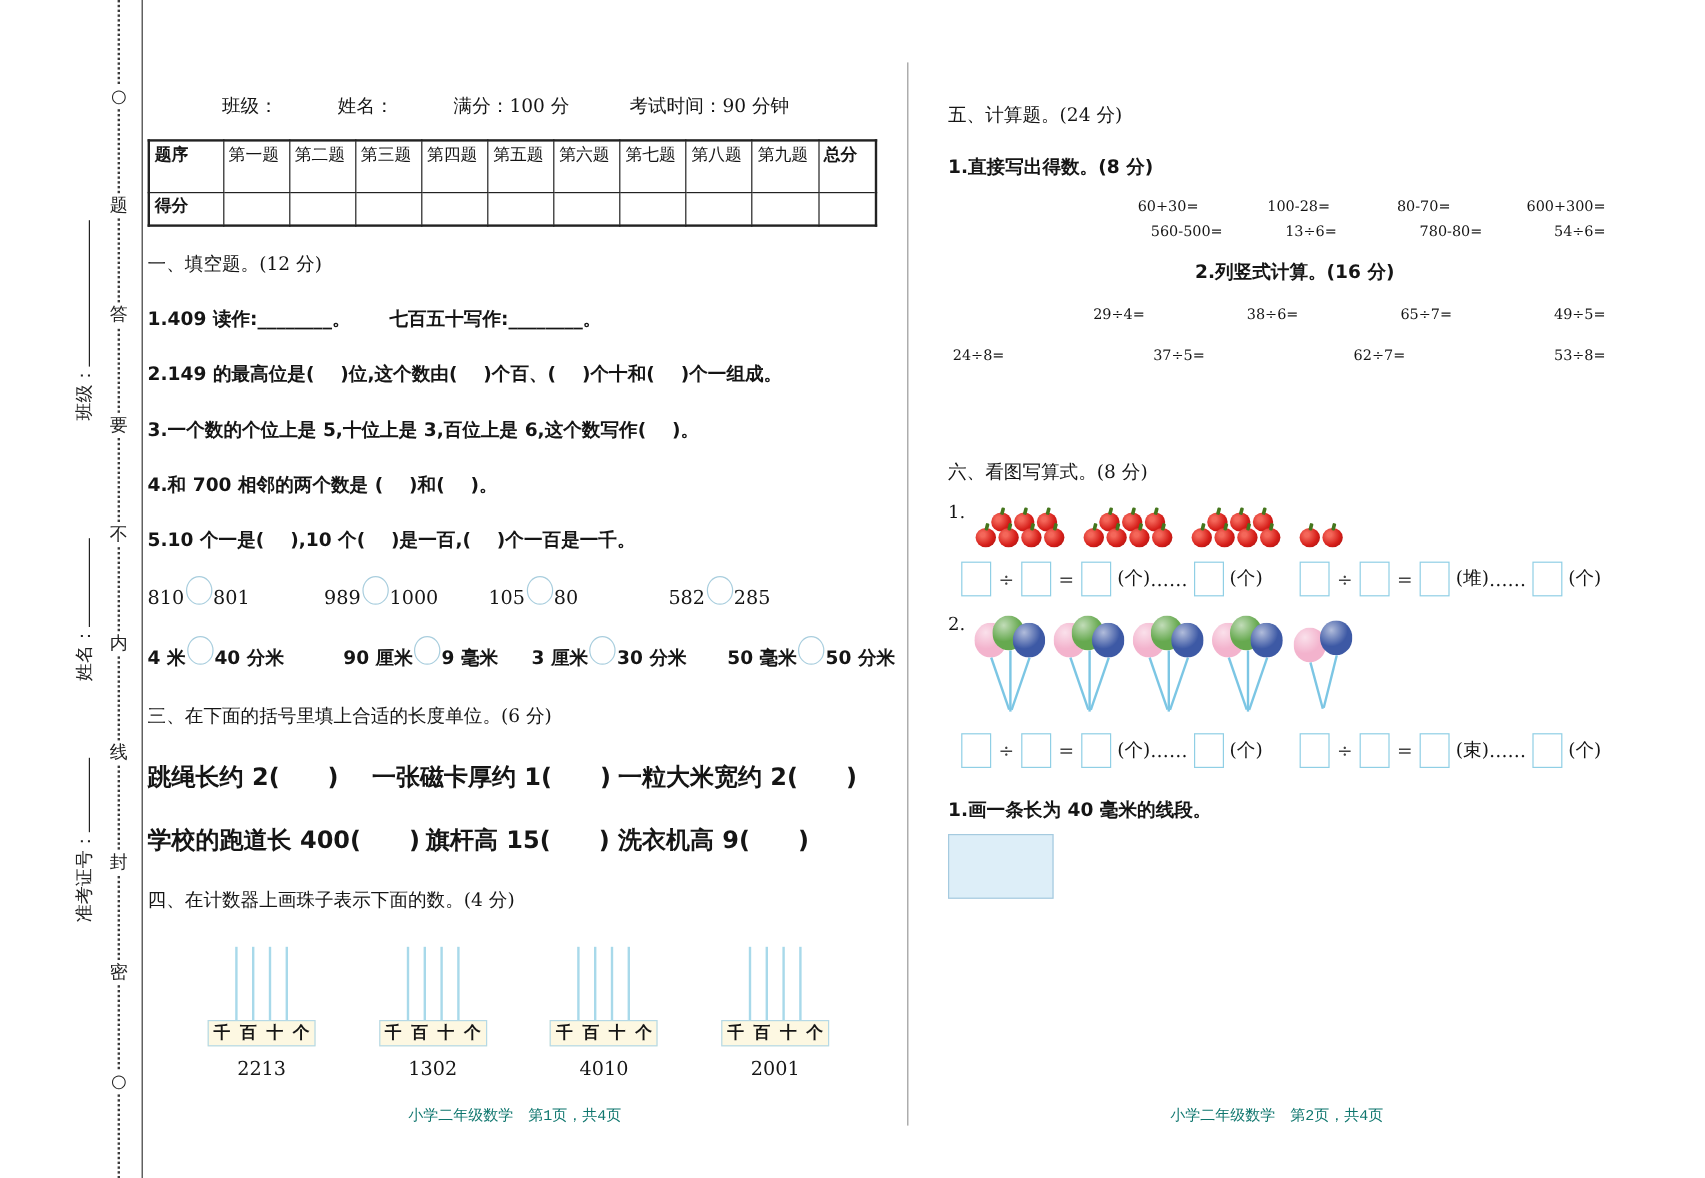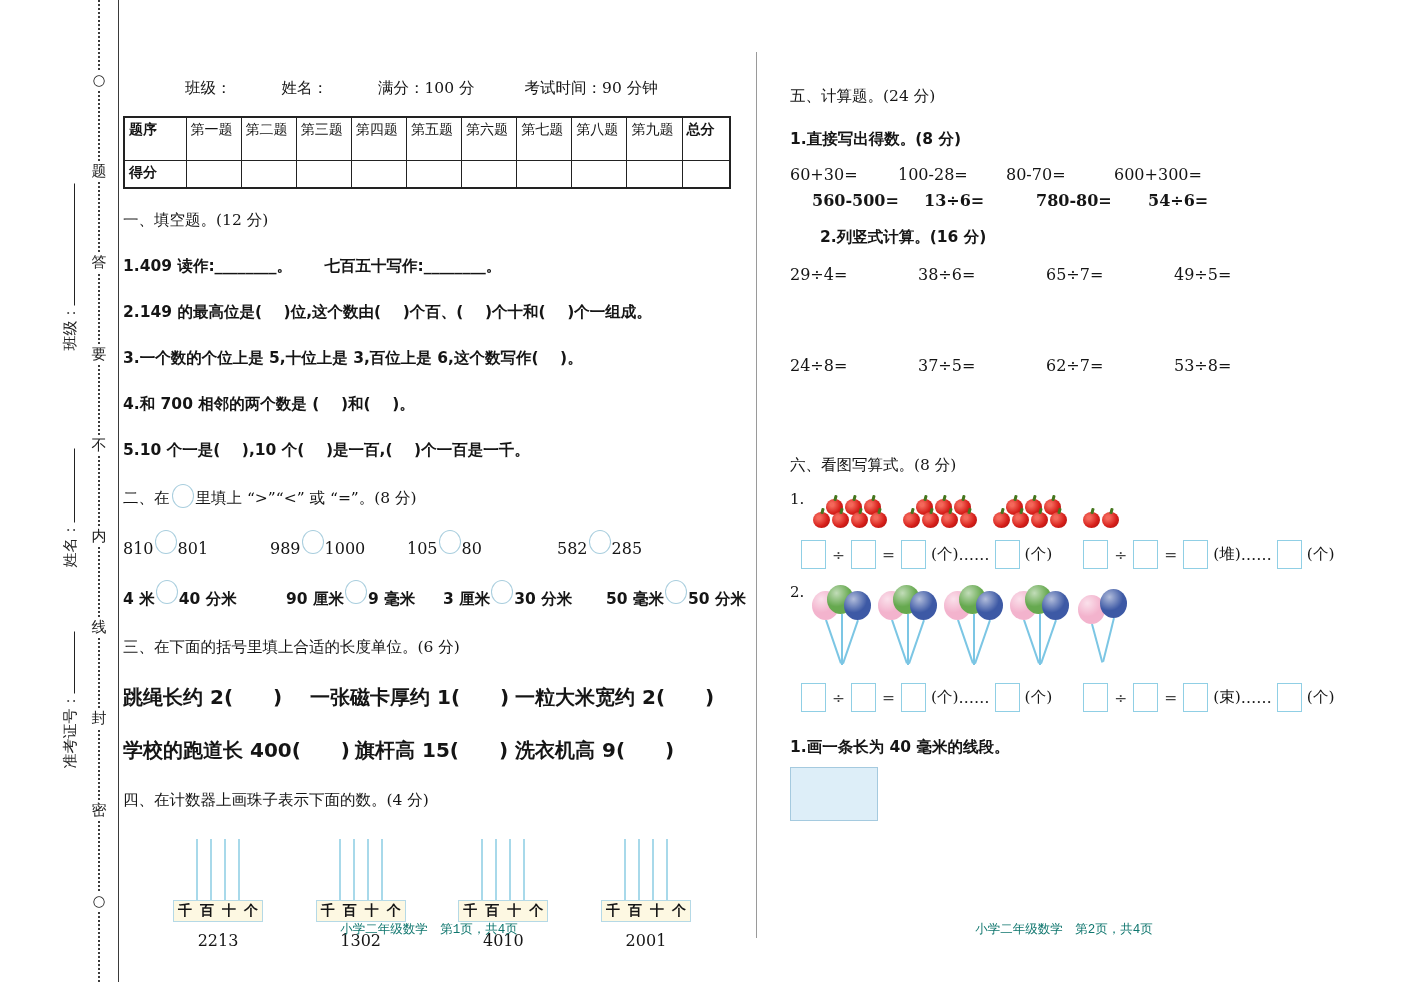--- a/index.html
+++ b/index.html
@@ -58,24 +58,24 @@
     display:flex; align-items:center; justify-content:center; margin-top:-1px; }
   .cbase span { font-weight:700; font-size:14px; letter-spacing:8px; margin-right:-8px; }
   .cnum { font-family:"DejaVu Serif","Liberation Serif",serif; font-size:16px; margin-top:9px; }
 
   .page-footer { position:absolute; top:921px; text-align:center; font-size:12.5px;
     font-family:Liberation Mono, monospace; color:#0f766e; }
   .page-footer.f1 { left:123px; width:612px; }
   .page-footer.f2 { left:790px; width:548px; }
 
   
-  .calc-row { display:flex; font-size:16px; margin-top:15px; }
+  .calc-row { display:flex; font-size:12px; margin-top:15px;justify-content:flex-end; }
   .calc-row span { flex:none; }
   .mr1 span { width:108px; } .mr1 span:last-child { width:auto; }
-  .mr2 { margin-left:22px;font-weight:bold; } .mr2 span { width:112px; } .mr2 span:last-child { width:auto; }
+  .mr2 { margin-left:22px; } .mr2 span { width:112px; } .mr2 span:last-child { width:auto; }
   .vr span { width:128px; } .vr span:last-child { width:auto; }
 
   .eq-row { display:flex; align-items:center; margin-top:12px; margin-left:6px;
     font-family:"DejaVu Serif","Liberation Serif",serif; font-size:15.5px; }
   .bx { width:25px; height:29px; border:1.5px solid #90cfe5; background:#fff; flex:none; margin:0 5px; }
   .eq-row .gap { width:26px; flex:none; }
   .eq-row .sign { color:#444; margin:0 1px; }
 
   .pics-row { display:flex; align-items:flex-end; margin-top:8px; }
   .item-no { font-family:"DejaVu Serif","Liberation Serif",serif; font-size:15px;
@@ -199,23 +199,20 @@
   </tbody>
     </table>
 
   <div class="sec-title serif">一、填空题。(12 分)</div>
   <div class="qline q pre">1.409 读作:________。      七百五十写作:________。</div>
   <div class="qline q pre">2.149 的最高位是(    )位,这个数由(    )个百、(    )个十和(    )个一组成。</div>
   <div class="qline q pre">3.一个数的个位上是 5,十位上是 3,百位上是 6,这个数写作(    )。</div>
   <div class="qline q pre">4.和 700 相邻的两个数是 (    )和(    )。</div>
   <div class="qline q pre">5.10 个一是(    ),10 个(    )是一百,(    )个一百是一千。</div>
 
-  <div class="sec-title serif" style="margin-top:26px;">
-    <span>二、在</span><span class="cmp-circle inline-title"></span><span>里填上 “&gt;”“&lt;” 或 “=”。(8 分)</span>
-  </div>
 
   <div class="cmp-row serif">
     <span class="cmp-item" style="width:147px;"><span>810</span><span class="cmp-circle"></span><span>801</span></span>
     <span class="cmp-item" style="width:137px;"><span>989</span><span class="cmp-circle"></span><span>1000</span></span>
     <span class="cmp-item" style="width:150px;"><span>105</span><span class="cmp-circle"></span><span>80</span></span>
     <span class="cmp-item"><span>582</span><span class="cmp-circle"></span><span>285</span></span>
   </div>
 
   <div class="cmp-row q" style="font-size:15.5px;">
     <span class="cmp-item" style="width:163px;"><span>4 米</span><span class="cmp-circle"></span><span>40 分米</span></span>
@@ -302,29 +299,29 @@
     <span>80-70=</span>
     <span>600+300=</span>
   </div>
   <div class="calc-row serif mr2" style="margin-top:7px;">
     <span>560-500=</span>
     <span>13÷6=</span>
     <span>780-80=</span>
     <span>54÷6=</span>
   </div>
 
-  <div class="qline q" style="margin-left:30px; margin-top:17px;">2.列竖式计算。(16 分)</div>
+  <div class="qline q" style="margin-left:30px; margin-top:17px;text-align:center;">2.列竖式计算。(16 分)</div>
 
   <div class="calc-row serif vr" style="margin-top:17px;">
     <span>29÷4=</span>
     <span>38÷6=</span>
     <span>65÷7=</span>
     <span>49÷5=</span>
   </div>
-  <div class="calc-row serif vr" style="margin-top:72px;">
+  <div class="calc-row serif vr" style="margin-top:20px;gap:39px;">
     <span>24÷8=</span>
     <span>37÷5=</span>
     <span>62÷7=</span>
     <span>53÷8=</span>
   </div>
 
   <div class="sec-title serif" style="margin-top:80px;">六、看图写算式。(8 分)</div>
 
   <div class="pics-row" style="margin-top:14px;">
     <span class="item-no">1.</span>

